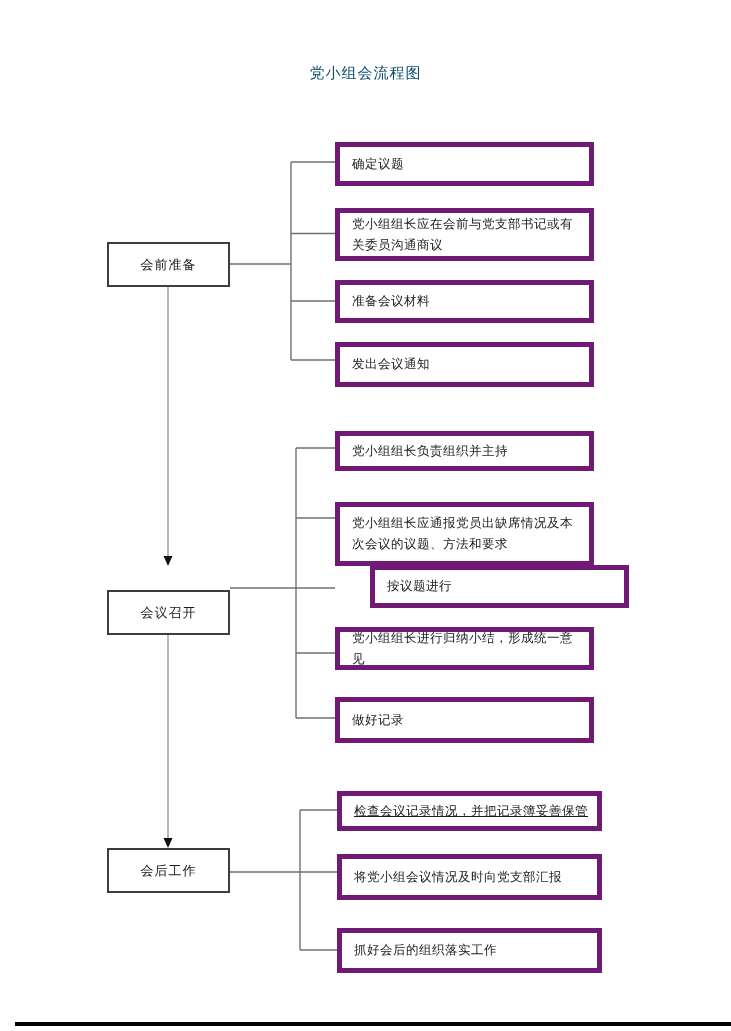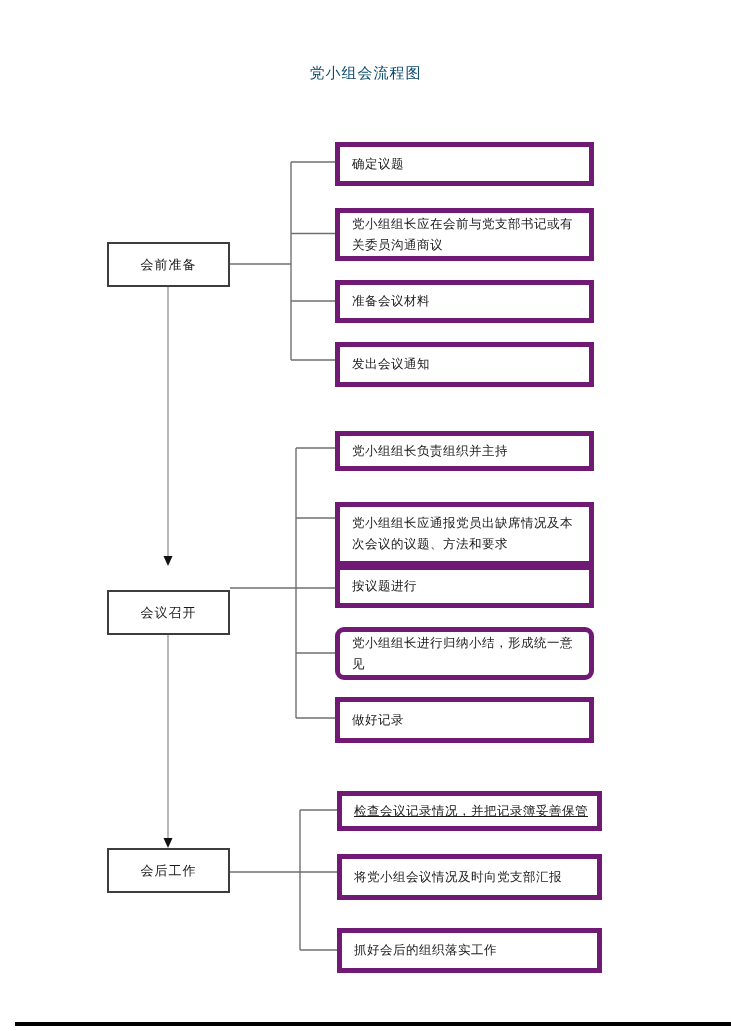--- a/index.html
+++ b/index.html
@@ -113,22 +113,22 @@
   <div class="stage-box" style="top:590px;">会议召开</div>
   <div class="stage-box" style="top:848px;">会后工作</div>
 
   <div class="item-box col-a" style="top:142px;height:44px;">确定议题</div>
   <div class="item-box col-a" style="top:208px;height:53px;">党小组组长应在会前与党支部书记或有关委员沟通商议</div>
   <div class="item-box col-a" style="top:280px;height:43px;">准备会议材料</div>
   <div class="item-box col-a" style="top:342px;height:45px;">发出会议通知</div>
 
   <div class="item-box col-a" style="top:431px;height:40px;">党小组组长负责组织并主持</div>
   <div class="item-box col-a" style="top:489px;height:64px;margin-top:13px;">党小组组长应通报党员出缺席情况及本次会议的议题、方法和要求</div>
-  <div class="item-box col-a" style="top:565px;height:43px;">按议题进行</div>
-  <div class="item-box col-a" style="top:627px;height:53px;border-radius:9px;">党小组组长进行归纳小结，形成统一意见</div>
+  <div class="item-box col-a" style="top:565px;height:43px;margin-left:35px;">按议题进行</div>
+  <div class="item-box col-a" style="top:627px;height:43px;">党小组组长进行归纳小结，形成统一意见</div>
   <div class="item-box col-a" style="top:697px;height:46px;">做好记录</div>
 
   <div class="item-box col-b" style="top:791px;height:40px;text-decoration:underline;">检查会议记录情况，并把记录簿妥善保管</div>
   <div class="item-box col-b" style="top:854px;height:46px;">将党小组会议情况及时向党支部汇报</div>
   <div class="item-box col-b" style="top:928px;height:45px;">抓好会后的组织落实工作</div>
 
   <div class="page-edge-bar"></div>
 </div>
 
 </body></html>

